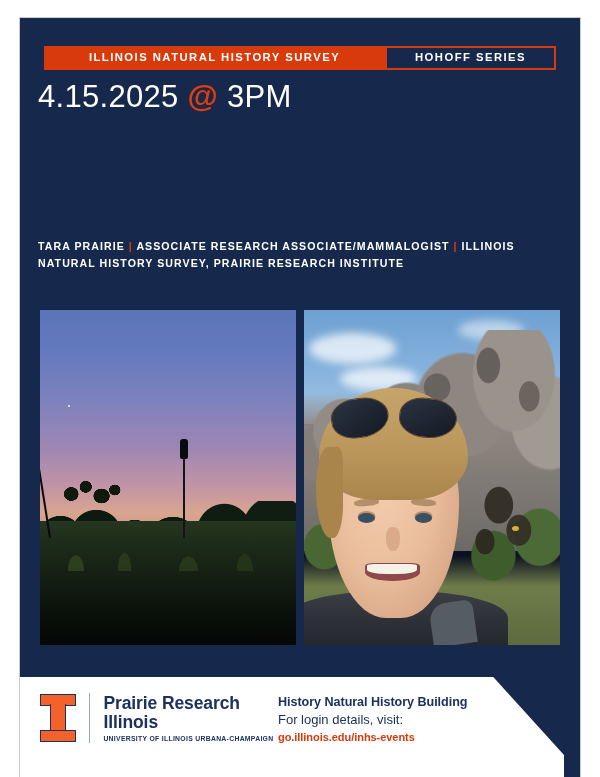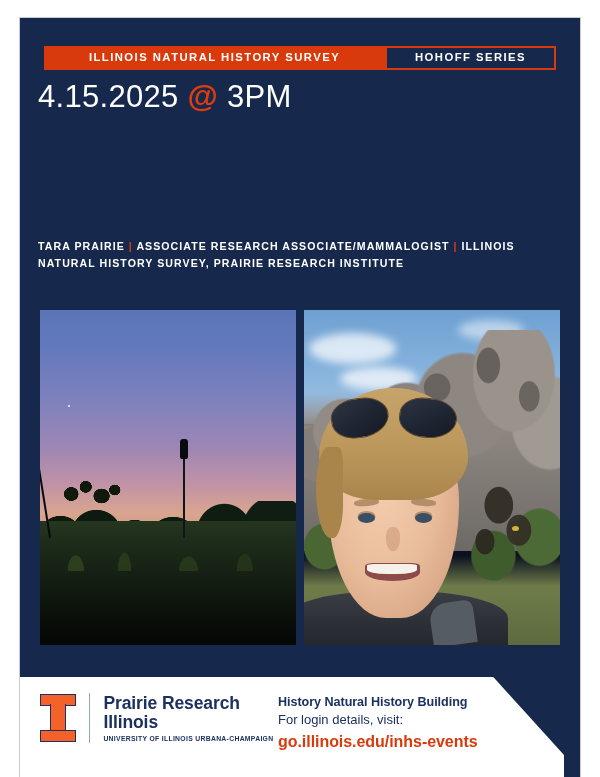--- a/index.html
+++ b/index.html
@@ -508,21 +508,21 @@
     letter-spacing: -0.05px;
   }
   .venue .v3 {
     color: #1d3160;
     font-size: 13px;
     font-weight: normal;
     line-height: 1.45;
   }
   .venue .v4 {
     color: #d93a0b;
-    font-size: 16px;
+    font-size: 11px;
     font-weight: bold;
     line-height: 1.45;
     letter-spacing: -0.05px;
   }
 </style>
 </head>
 <body>
 
 <div id="poster">
 

